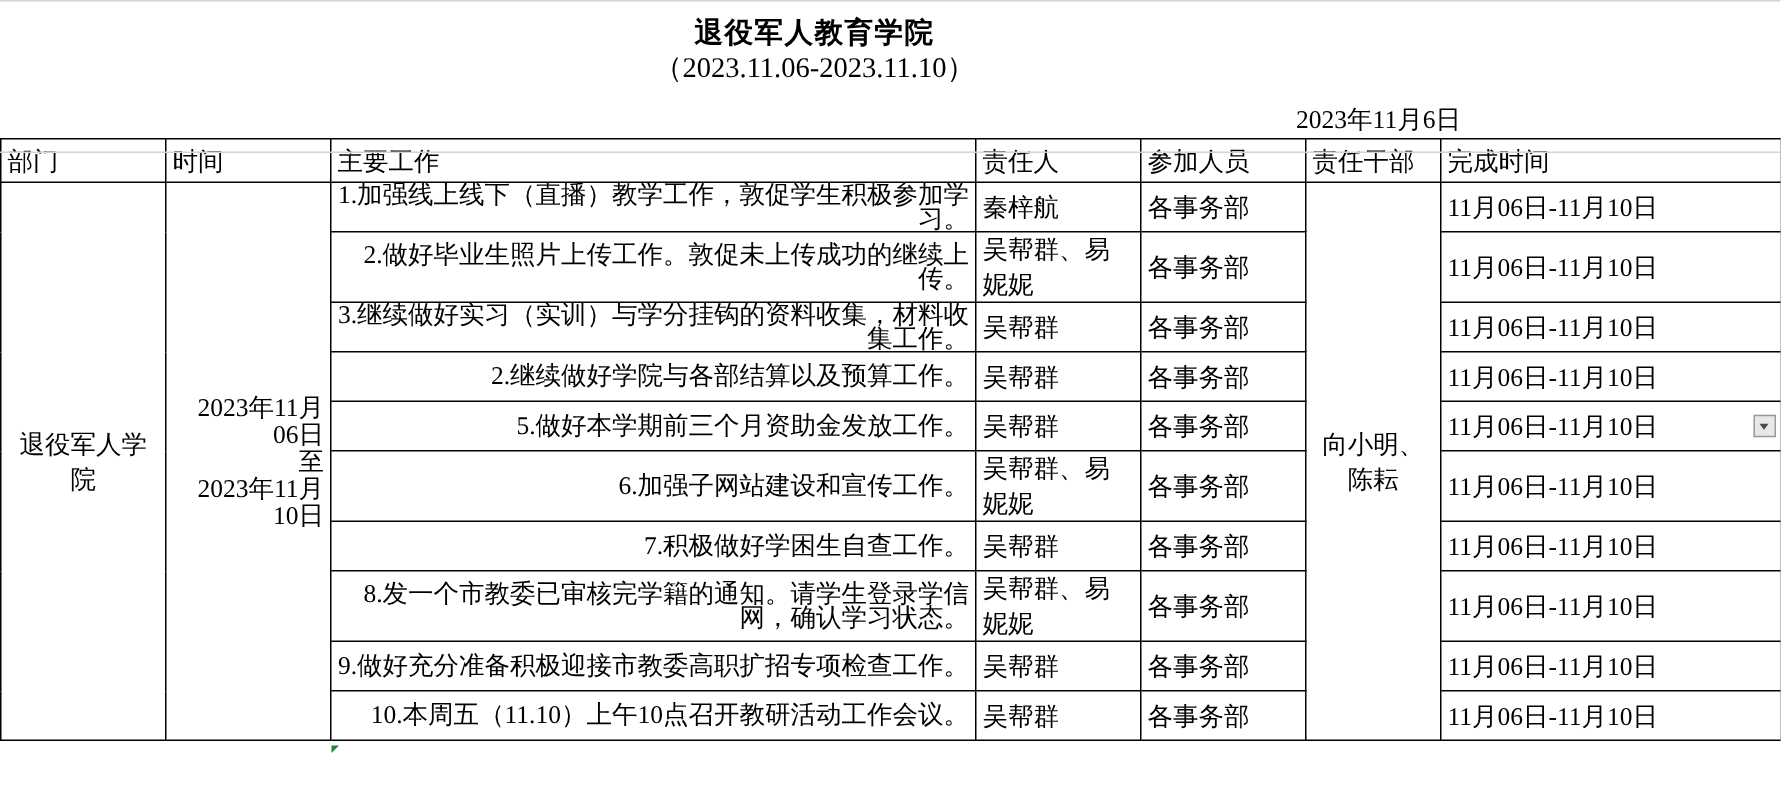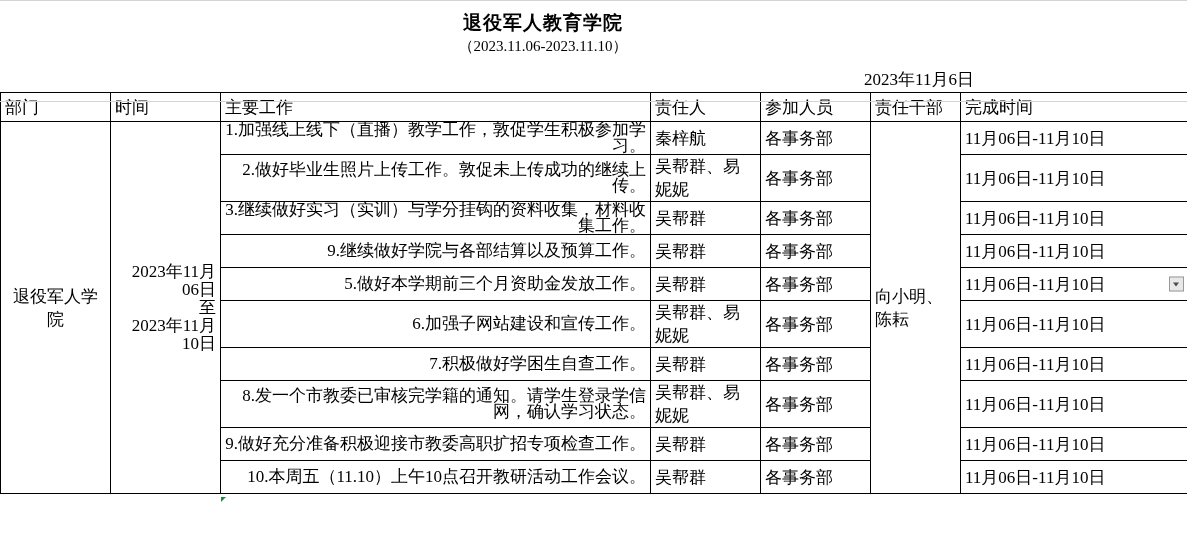--- a/index.html
+++ b/index.html
@@ -33,21 +33,21 @@
   }
   .title-line2 {
     font-family: "Liberation Serif", "DejaVu Serif", serif;
     font-size: 19px;
     font-weight: bold;
     line-height: 25px;
     letter-spacing: 1px;
   }
   .title-line3 {
     font-family: "Liberation Serif", "DejaVu Serif", serif;
-    font-size: 15px;
+    font-size: 19px;
     line-height: 22px;
   }
   
   .hline {
     position: absolute;
     left: 0;
     width: 1187px;
     height: 1px;
     background: #d4d4d4;
   }
@@ -90,20 +90,21 @@
   .dept-cell {
     text-align: center;
     font-size: 13px;
   }
   .time-cell {
     text-align: right;
     font-size: 12.5px;
     line-height: 18px;
   }
   .officer-cell {
+    text-align: center;
     font-size: 13px;
   }
   .green-mark {
     position: absolute;
     left: 221px;
     top: 497px;
     width: 0;
     height: 0;
     border-left: 5px solid #1c8a3c;
     border-bottom: 5px solid transparent;
@@ -194,21 +195,21 @@
       </tr>
 
       <tr>
         <td class="work-cell">3.继续做好实习（实训）与学分挂钩的资料收集，材料收集工作。</td>
         <td class="ctr">吴帮群</td>
         <td class="ctr">各事务部</td>
         <td class="ctr">11月06日-11月10日</td>
       </tr>
 
       <tr>
-        <td class="work-cell">9.继续做好学院与各部结算以及预算工作。</td>
+        <td class="work-cell">2.继续做好学院与各部结算以及预算工作。</td>
         <td class="ctr">吴帮群</td>
         <td class="ctr">各事务部</td>
         <td class="ctr">11月06日-11月10日</td>
       </tr>
 
       <tr>
         <td class="work-cell">5.做好本学期前三个月资助金发放工作。</td>
         <td class="ctr">吴帮群</td>
         <td class="ctr">各事务部</td>
         <td class="ctr rel">

